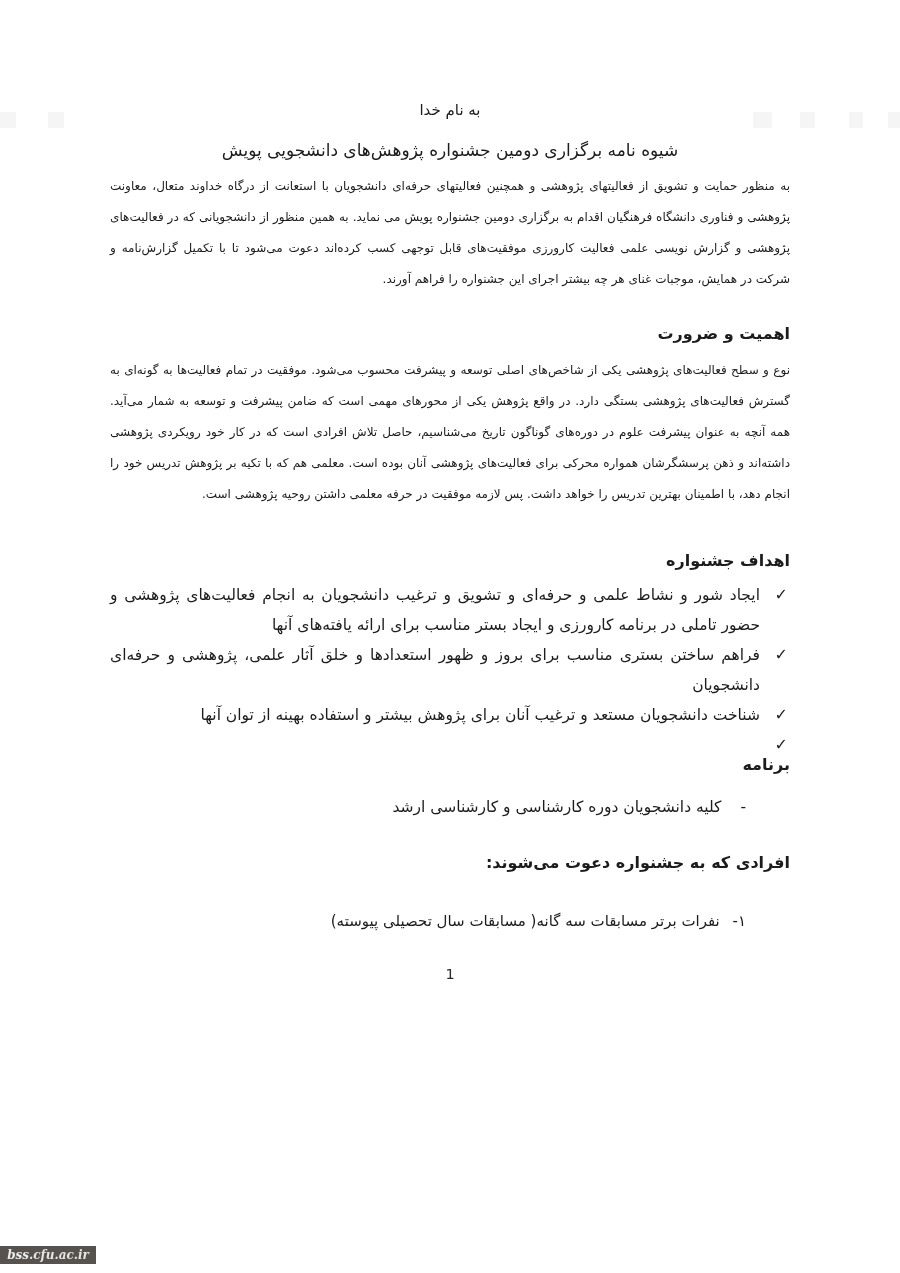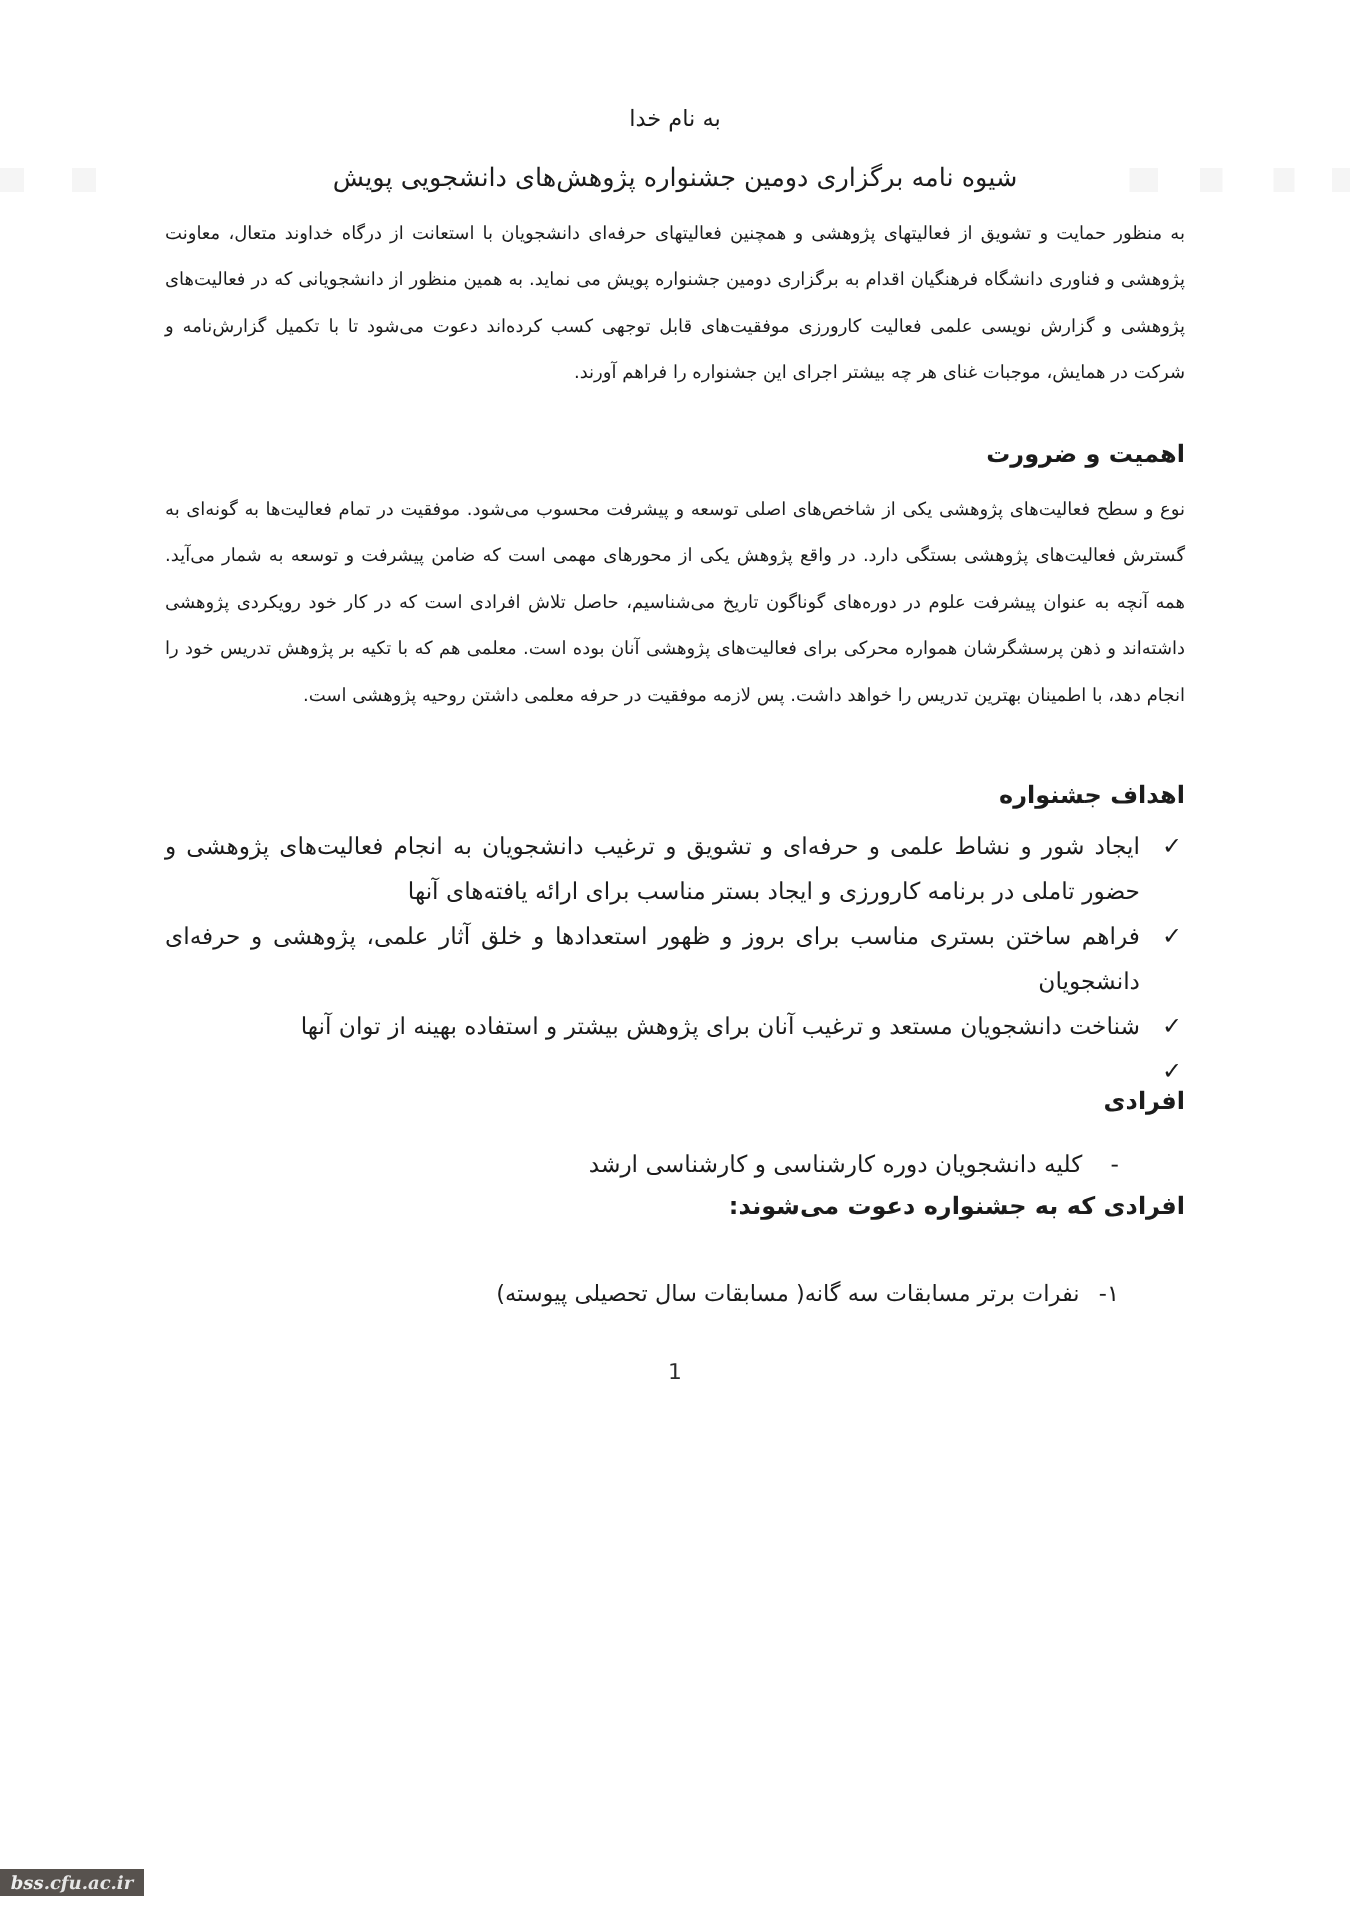--- a/index.html
+++ b/index.html
@@ -11,21 +11,21 @@
     width: 900px;
     height: 1273px;
     position: relative;
     font-family: "DejaVu Sans", sans-serif;
     color: #1c1c1c;
     overflow: hidden;
   }
   .page {
     width: 680px;
     margin: 0 auto;
-    padding-top: 68px;
+    padding-top: 99px;
     direction: rtl;
   }
   .bismillah {
     text-align: center;
     font-size: 15px;
     line-height: 22px;
   }
   .doc-title {
     text-align: center;
     font-weight: normal;
@@ -41,21 +41,21 @@
   }
   .section-heading {
     font-weight: bold;
     font-size: 16px;
     line-height: 26px;
     margin: 0;
   }
   .h-importance { margin-top: 26px; }
   .h-goals     { margin-top: 38px; }
   .h-audience  { margin-top: 22px; }
-  .h-invitees  { }
+  .h-invitees  { margin-top: 28px; }
   ul.check-list {
     list-style: none;
     margin: 6px 0 0 0;
     padding: 0;
     font-size: 15.5px;
     line-height: 30px;
   }
   ul.check-list li {
     position: relative;
     padding-right: 30px;
@@ -162,21 +162,21 @@
     </li>
     <li>
       <span class="check">✓</span>
       <span>شناخت دانشجویان مستعد و ترغیب آنان برای پژوهش بیشتر و استفاده بهینه از توان آنها</span>
     </li>
     <li>
       <span class="check">✓</span>
     </li>
   </ul>
 
-  <h3 class="section-heading h-audience">افرادی</h3>
+  <h3 class="section-heading h-audience">برنامه</h3>
 
   <div class="dash-item">
     <span class="dash">-</span>
     <span>کلیه دانشجویان دوره کارشناسی و کارشناسی ارشد</span>
   </div>
 
   <h3 class="section-heading h-invitees">افرادی که به جشنواره دعوت می‌شوند:</h3>
 
   <div class="numbered-item">
     <span class="num">۱-</span>

